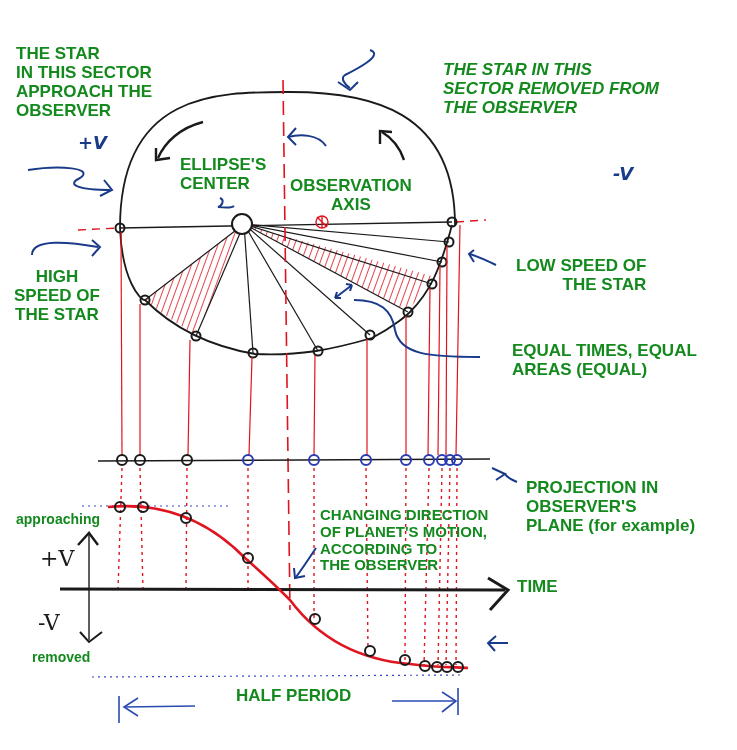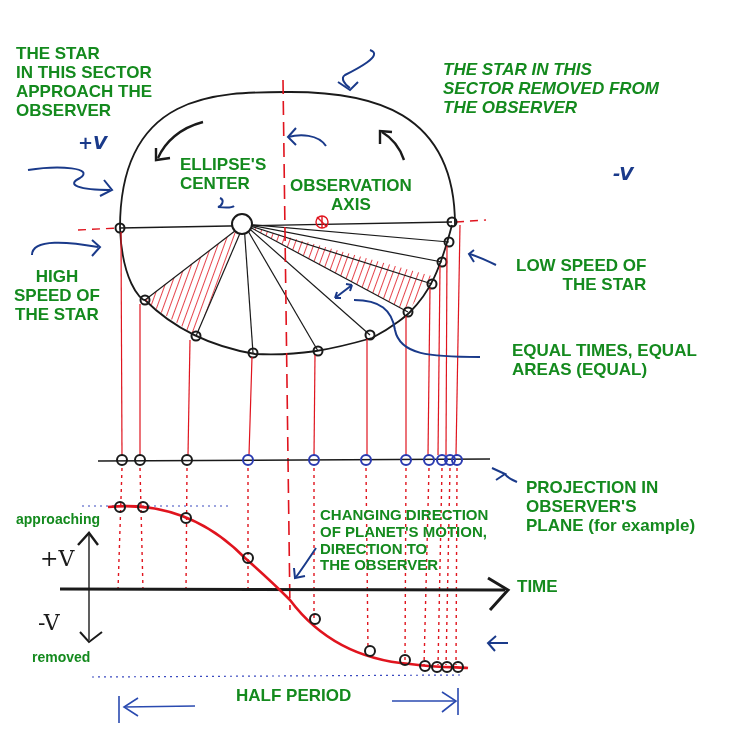--- a/index.html
+++ b/index.html
@@ -215,21 +215,21 @@
 
 <div class="lbl big" style="left:526px;top:478px;">
   <div>PROJECTION IN</div>
   <div>OBSERVER'S</div>
   <div>PLANE (for example)</div>
 </div>
 
 <div class="lbl sm" style="left:320px;top:507px;">
   <div>CHANGING DIRECTION</div>
   <div>OF PLANET'S MOTION,</div>
-  <div>DIRECTION TO</div>
+  <div>ACCORDING TO</div>
   <div>THE OBSERVER</div>
 </div>
 
 <div class="lbl big" style="left:517px;top:577px;">TIME</div>
 
 <div class="lbl" style="left:16px;top:512px;font-size:14px;text-align:right;">approaching</div>
 <div class="lbl" style="left:32px;top:650px;font-size:14px;">removed</div>
 <div class="lbl big" style="left:236px;top:686px;">HALF PERIOD</div>
 
 <div class="bluehand" style="left:78px;top:132px;">+V</div>

